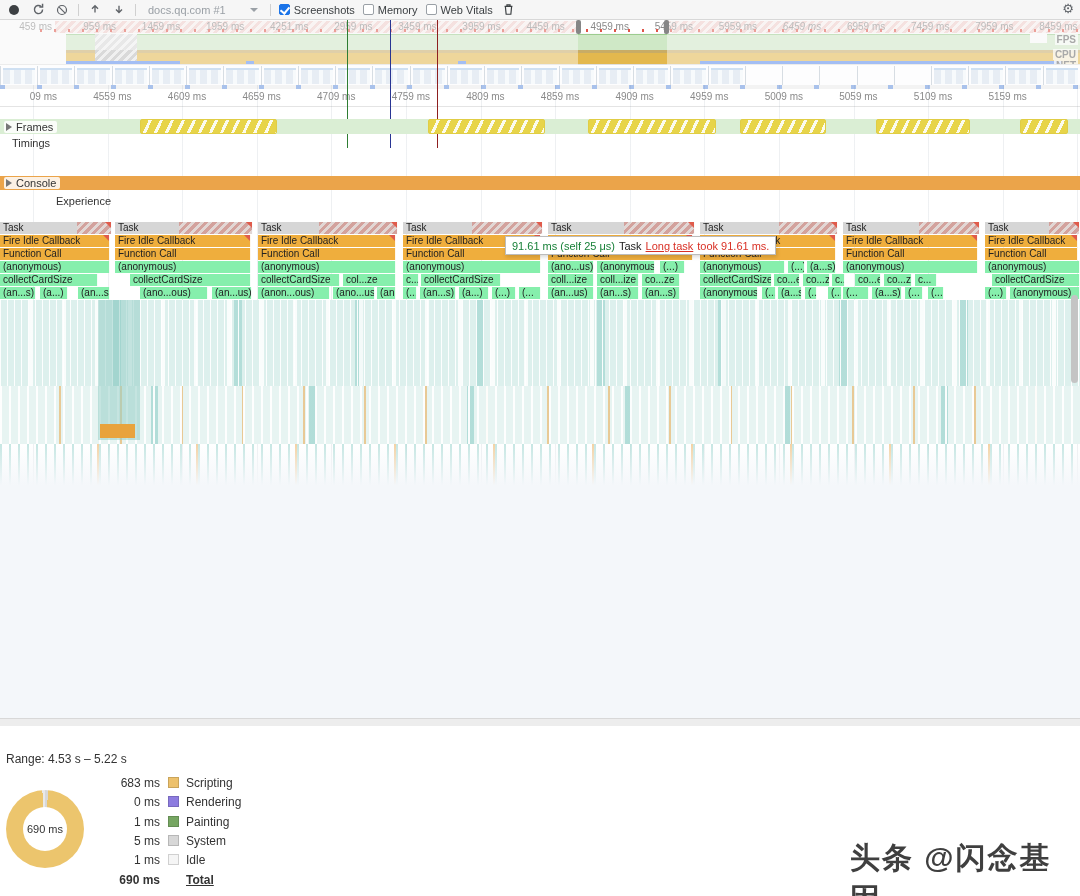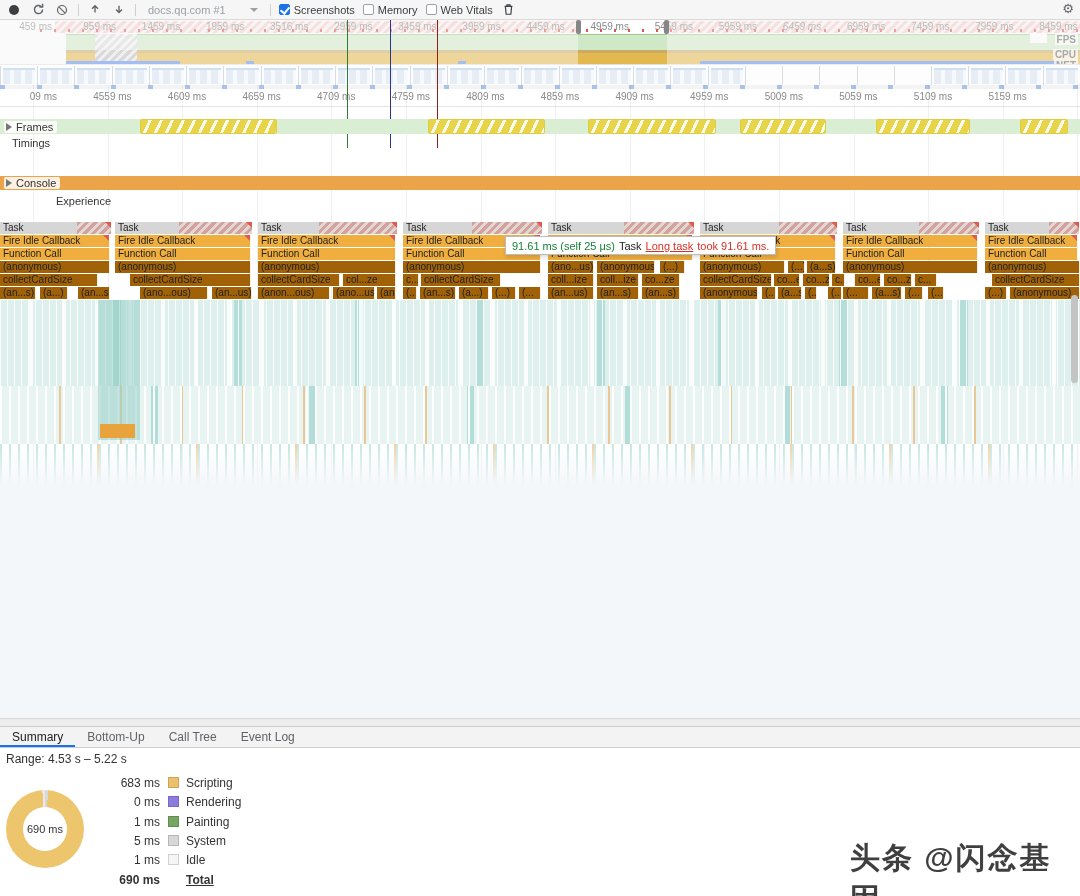--- a/index.html
+++ b/index.html
@@ -55,21 +55,21 @@
   .frame-block{position:absolute;top:0;height:15px;border-radius:2px;
       background:repeating-linear-gradient(115deg,#e7d449 0 7px,#fbfbef 7px 10px);border:1px solid #e0cd45;box-sizing:border-box;}
   .console-band{position:absolute;left:0;top:176px;width:1080px;height:14px;background:#eba44a;}
   .flame-bar{position:absolute;height:12px;font-size:10px;line-height:12px;color:#222;overflow:hidden;white-space:nowrap;
              padding-left:3px;box-sizing:border-box;border-right:1px solid rgba(255,255,255,.9);cursor:pointer;}
   .bar-task{background:#d6d6d6;}
   .bar-hatch{position:absolute;top:0;right:0;height:12px;
       background:repeating-linear-gradient(135deg,rgba(207,98,87,.45) 0 3px,rgba(235,215,211,.55) 3px 6px);}
   .bar-tri{position:absolute;top:0;right:0;width:0;height:0;border-left:6px solid transparent;border-top:6px solid #e05b4b;}
   .bar-fic,.bar-fc{background:#efae3d;}
-  .bar-teal{background:#a16207;}
+  .bar-teal{background:#86efac;}
   .tex{left:0;}
   .tex1{top:300px;width:1080px;height:86px;background-color:#ddf0ed;
     background-image:repeating-linear-gradient(90deg,rgba(255,255,255,.95) 0 1px,transparent 1px 7px),
                      repeating-linear-gradient(90deg,transparent 0 29px,rgba(255,255,255,.85) 29px 33px),
                      repeating-linear-gradient(90deg,transparent 0 113px,rgba(175,220,215,.9) 113px 121px);}
   .tex2{top:386px;width:1080px;height:58px;background-color:#e7f4f2;
     background-image:repeating-linear-gradient(90deg,rgba(255,255,255,.95) 0 2px,transparent 2px 9px),
                      repeating-linear-gradient(90deg,transparent 0 59px,rgba(233,166,73,.55) 59px 61px),
                      repeating-linear-gradient(90deg,transparent 0 151px,rgba(175,220,215,.95) 151px 158px);}
   .tex3{top:444px;width:1080px;height:46px;
@@ -168,21 +168,21 @@
 
   <div class="abs ov">
     <div id="ov-hatch-l" class="ov-hatch" style="left:55px;width:523px;"></div>
     <div id="ov-hatch-r" class="ov-hatch" style="left:667px;width:413px;"></div>
     <div class="sel-white" style="left:578px;width:89px;"></div>
     <div id="ov-labels">
         <div class="ov-label" style="left: -8px;">459 ms</div>
         <div class="ov-label" style="left: 56.1px;">959 ms</div>
         <div class="ov-label" style="left: 120.2px;">1459 ms</div>
         <div class="ov-label" style="left: 184.3px;">1959 ms</div>
-        <div class="ov-label" style="left: 248.4px;">3516 ms</div>
+        <div class="ov-label" style="left: 248.4px;">4251 ms</div>
         <div class="ov-label" style="left: 312.5px;">2959 ms</div>
         <div class="ov-label" style="left: 376.6px;">3459 ms</div>
         <div class="ov-label" style="left: 440.7px;">3959 ms</div>
         <div class="ov-label" style="left: 504.8px;">4459 ms</div>
         <div class="ov-label" style="left: 568.9px;">4959 ms</div>
         <div class="ov-label" style="left: 633px;">5459 ms</div>
         <div class="ov-label" style="left: 697.1px;">5959 ms</div>
         <div class="ov-label" style="left: 761.2px; font-style: italic;">6459 ms</div>
         <div class="ov-label" style="left: 825.3px;">6959 ms</div>
         <div class="ov-label" style="left: 889.4px;">7459 ms</div>
@@ -434,26 +434,20 @@
   <div class="abs bottomstrip"></div>
   <div class="abs scrollthumb"></div>
 
   <div class="abs tooltip">
     <span class="tt-time">91.61 ms (self 25 μs)</span>
     <span class="tt-event">Task</span>
     <span class="tt-link">Long task</span>
     <span class="tt-suffix">took 91.61 ms.</span>
   </div>
 
-  <div class="abs tabbar" id="tabbar">
-      <div class="tab active">Summary</div>
-      <div class="tab">Bottom-Up</div>
-      <div class="tab">Call Tree</div>
-      <div class="tab">Event Log</div>
-    </div>
   <div class="abs range">Range: 4.53 s – 5.22 s</div>
   <div class="abs donut">
     <div class="donut-hole">
         <span>690 ms</span>
       </div>
   </div>
   <div id="legend">
       <div class="legend-val abs" style="left: 110px; top: 776px;">683 ms</div>
       <div class="legend-sw abs" style="left: 168px; top: 777px; background: rgb(237, 193, 108);"></div>
       <div class="legend-lab abs" style="left: 186px; top: 776px;">Scripting</div>

